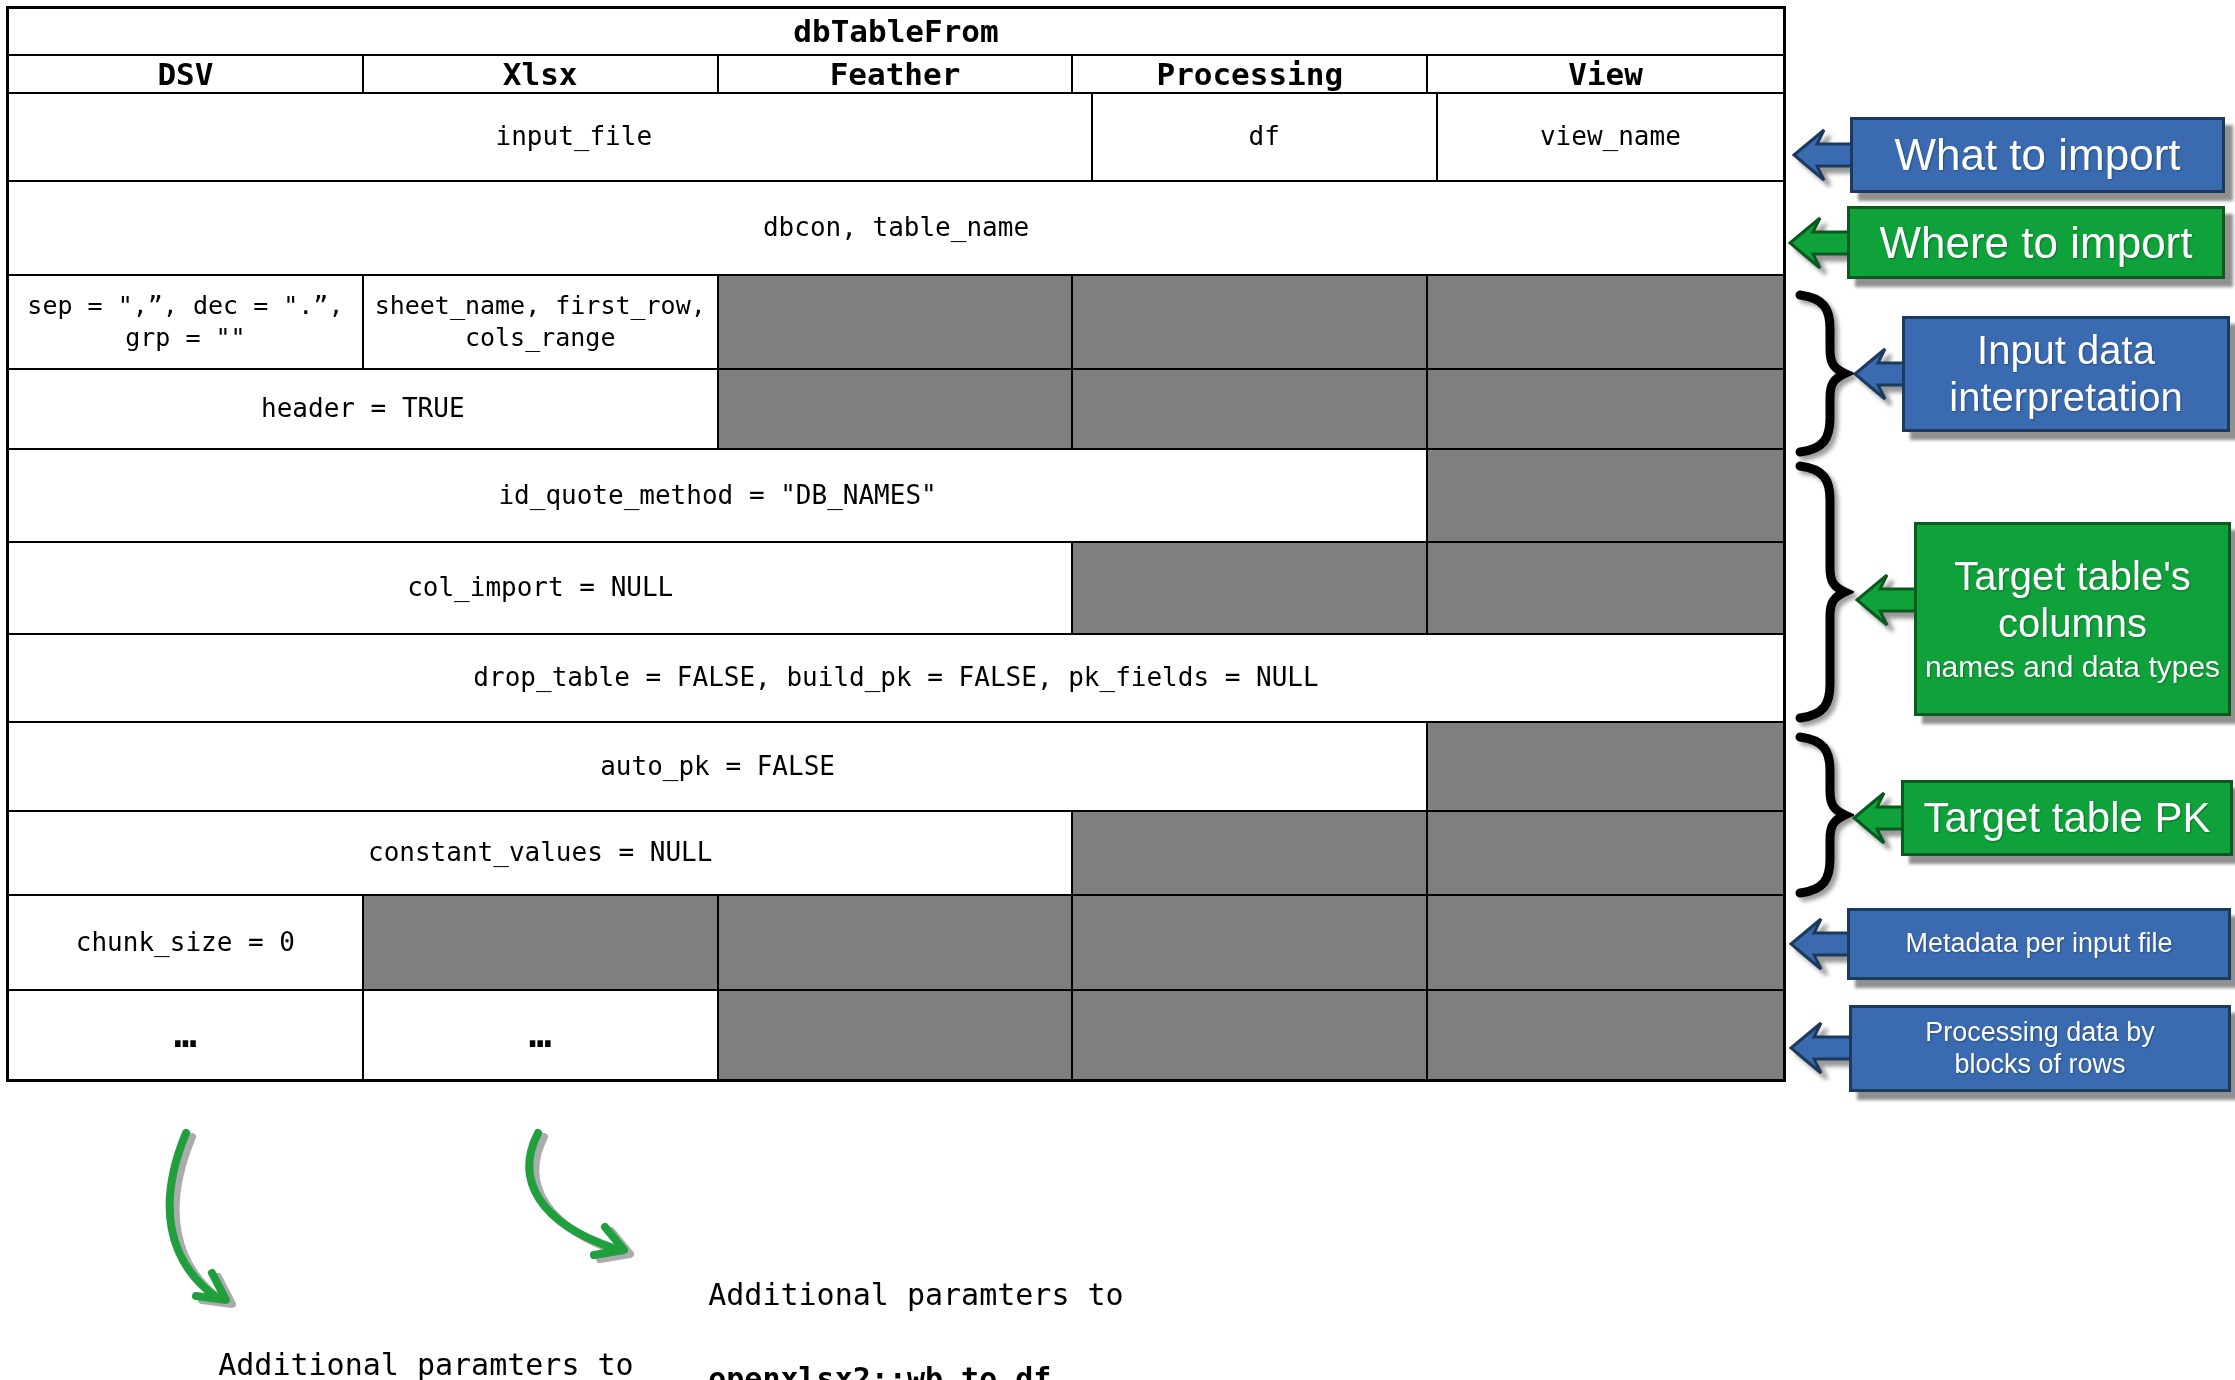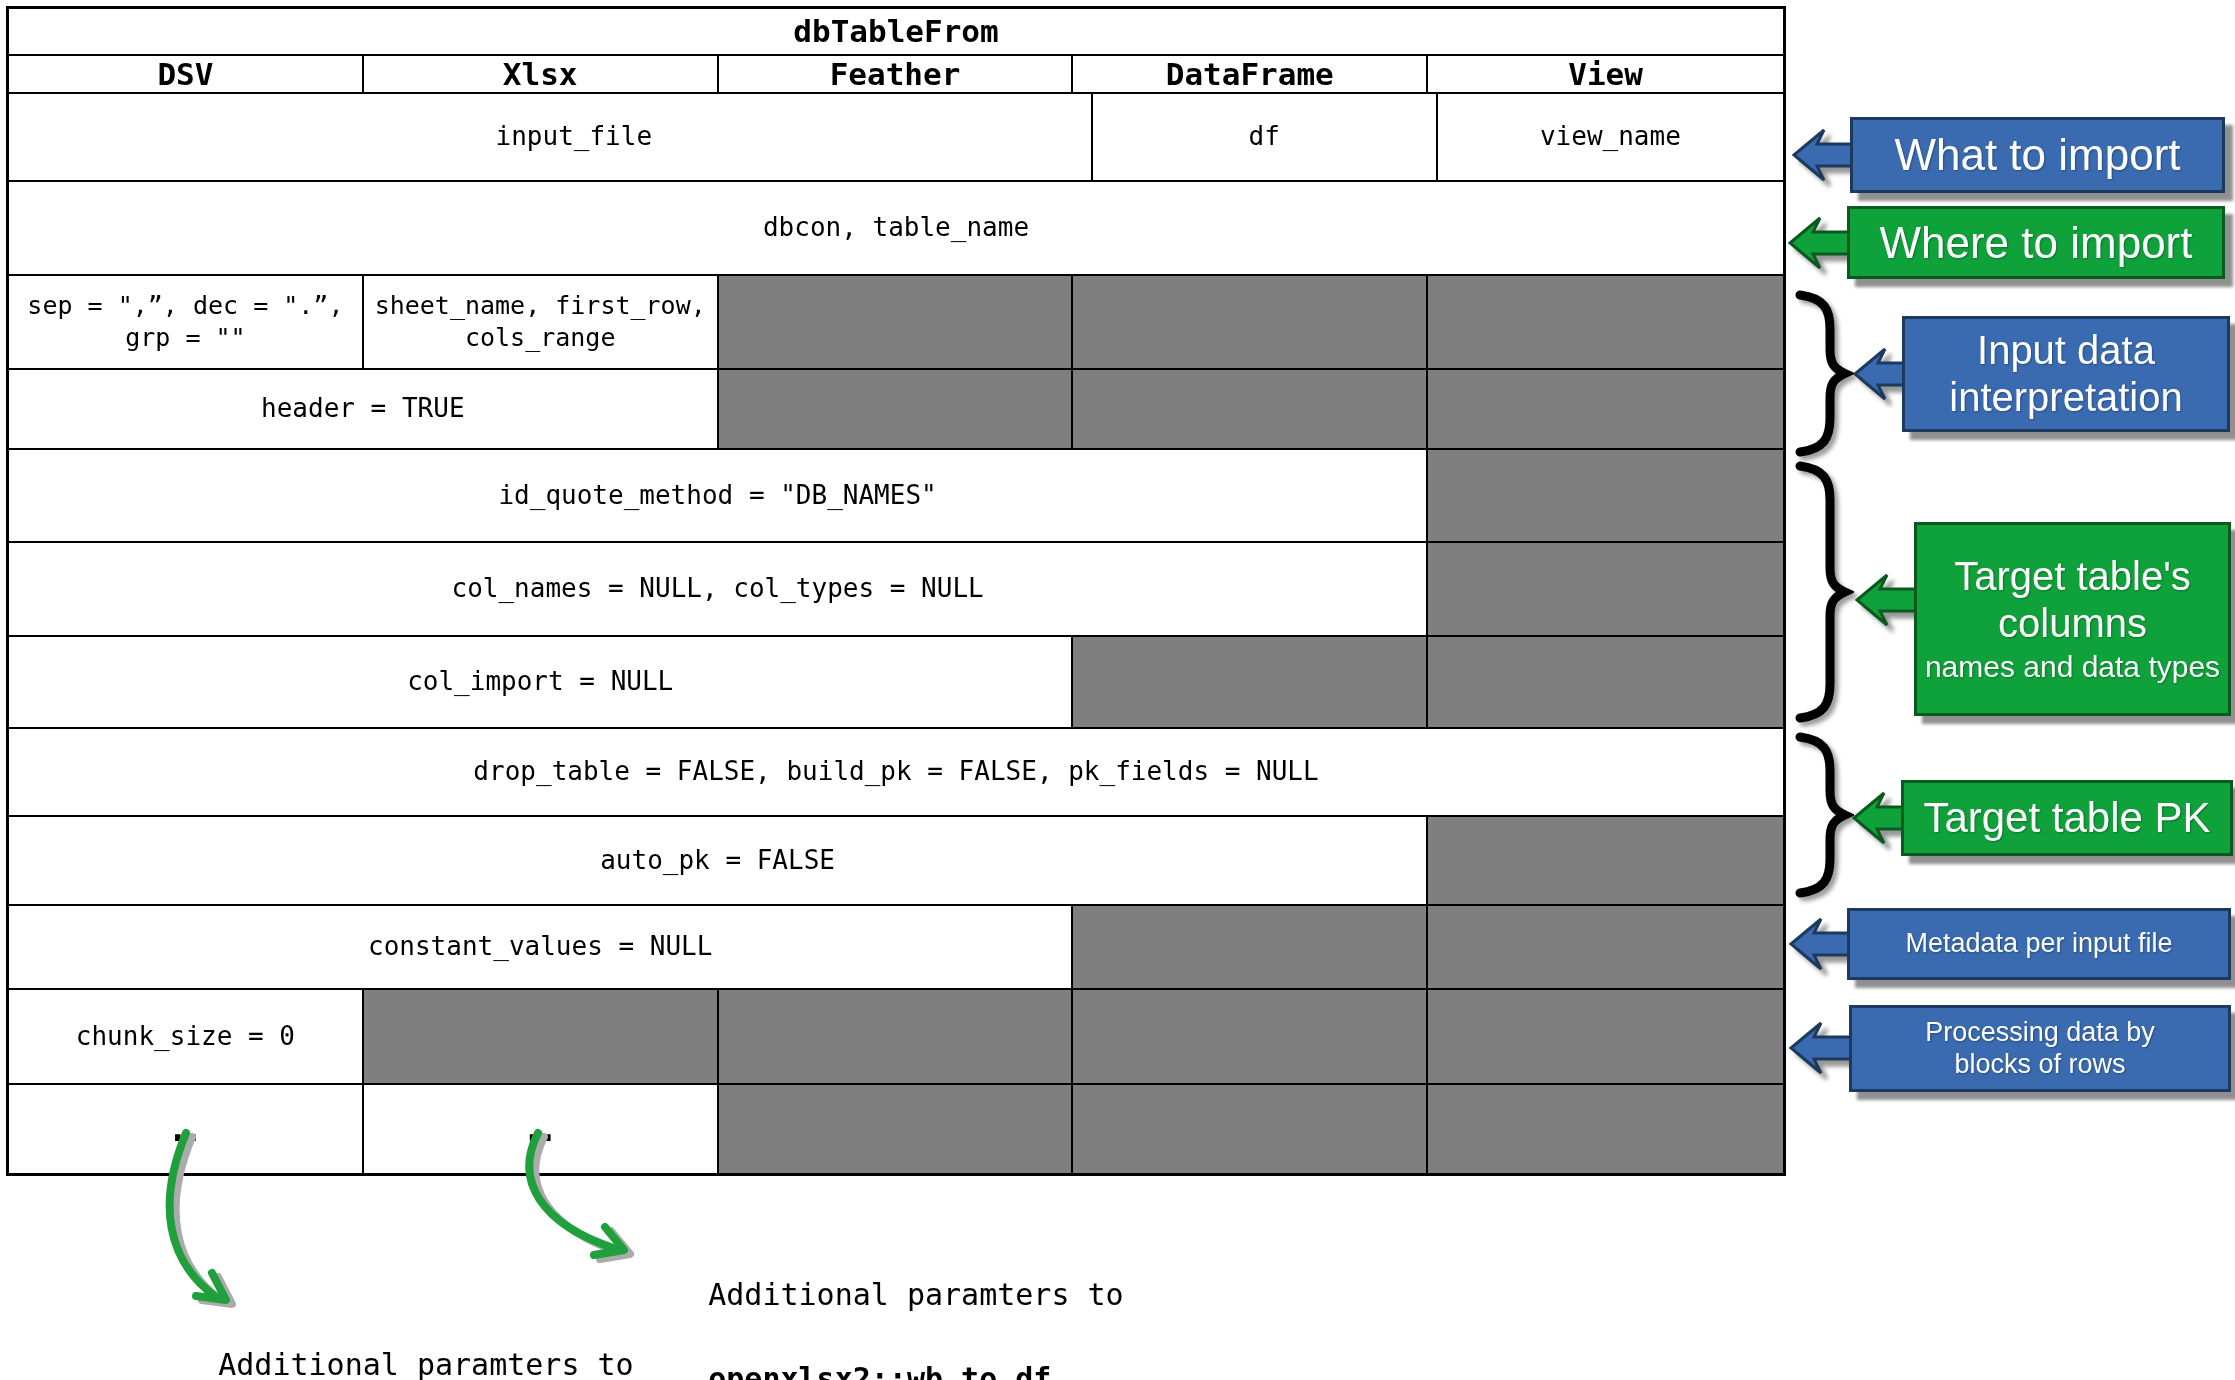--- a/index.html
+++ b/index.html
@@ -46,21 +46,21 @@
 
   <div class="tbl" id="tbl">
 
   <div class="trow" style="height: 47px;">
         <div class="tcell title-cell cend" style="width: 100%;">dbTableFrom</div>
       </div>
       <div class="trow" style="height: 38px;">
         <div class="tcell hdr" style="width: 20%;">DSV</div>
         <div class="tcell hdr" style="width: 20%;">Xlsx</div>
         <div class="tcell hdr" style="width: 20%;">Feather</div>
-        <div class="tcell hdr" style="width: 20%;">DataFrame</div>
+        <div class="tcell hdr" style="width: 20%;">Processing</div>
         <div class="tcell hdr cend" style="width: 20%;">View</div>
       </div>
       <div class="trow" style="height: 88px; padding-left: 48px;">
         <div class="tcell" style="width: 60%;">input_file</div>
         <div class="tcell" style="width: 20%;">df</div>
         <div class="tcell cend" style="width: 20%;">view_name</div>
       </div>
       <div class="trow" style="height: 94px;">
         <div class="tcell cend" style="width: 100%;">dbcon, table_name</div>
       </div>
@@ -74,24 +74,20 @@
         <div class="tcell cend na" style="width: 20%;"></div>
       </div>
       <div class="trow" style="height: 80px;">
         <div class="tcell" style="width: 40%;">header = TRUE</div>
         <div class="tcell na" style="width: 20%;"></div>
         <div class="tcell na" style="width: 20%;"></div>
         <div class="tcell cend na" style="width: 20%;"></div>
       </div>
       <div class="trow" style="height: 93px;">
         <div class="tcell" style="width: 80%;">id_quote_method = "DB_NAMES"</div>
-        <div class="tcell cend na" style="width: 20%;"></div>
-      </div>
-      <div class="trow" style="height: 94px;">
-        <div class="tcell" style="width: 80%;">col_names = NULL, col_types = NULL</div>
         <div class="tcell cend na" style="width: 20%;"></div>
       </div>
       <div class="trow" style="height: 92px;">
         <div class="tcell" style="width: 60%;">col_import = NULL</div>
         <div class="tcell na" style="width: 20%;"></div>
         <div class="tcell cend na" style="width: 20%;"></div>
       </div>
       <div class="trow" style="height: 88px;">
         <div class="tcell cend" style="width: 100%;">drop_table = FALSE, build_pk = FALSE, pk_fields = NULL</div>
       </div>

